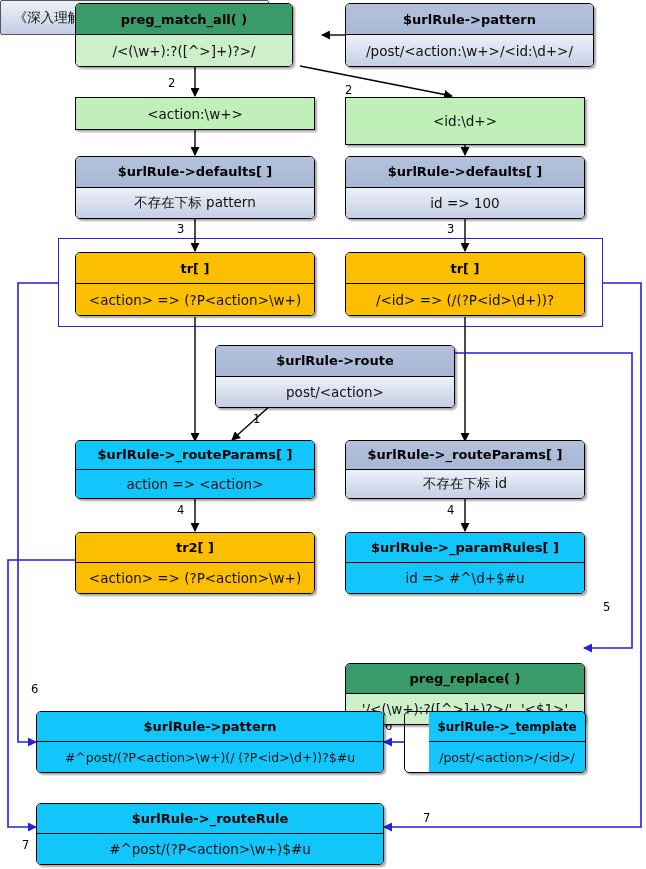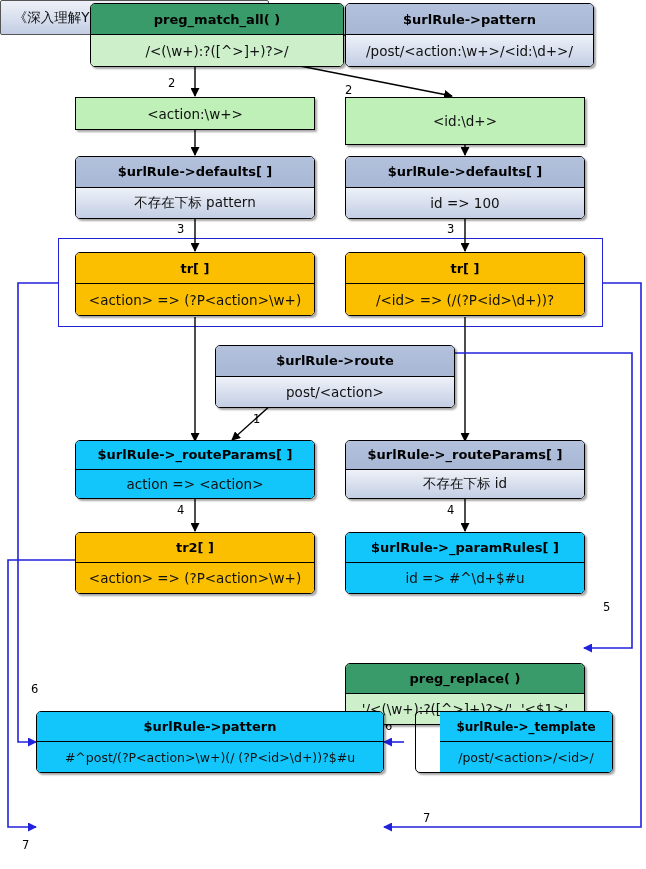--- a/index.html
+++ b/index.html
@@ -108,21 +108,21 @@
   <div class="lbl" style="left:447px;top:222px;">3</div>
   <div class="lbl" style="left:253px;top:412px;">1</div>
   <div class="lbl" style="left:177px;top:503px;">4</div>
   <div class="lbl" style="left:447px;top:503px;">4</div>
   <div class="lbl" style="left:603px;top:600px;">5</div>
   <div class="lbl" style="left:31px;top:682px;">6</div>
   <div class="lbl" style="left:385px;top:719px;">6</div>
   <div class="lbl" style="left:22px;top:838px;">7</div>
   <div class="lbl" style="left:423px;top:811px;">7</div>
 
-  <div class="node green" style="left:90px;top:3px;width:254px;height:64px;">
+  <div class="node green" style="left:75px;top:3px;width:218px;height:64px;">
     <div class="hd">preg_match_all( )</div>
     <div class="bd">/&lt;(\w+):?([^&gt;]+)?&gt;/</div>
   </div>
 
   <div class="node blue" style="left:345px;top:3px;width:249px;height:64px;">
     <div class="hd">$urlRule-&gt;pattern</div>
     <div class="bd">/post/&lt;action:\w+&gt;/&lt;id:\d+&gt;/</div>
   </div>
 
   <div class="node single lgreen" style="left:75px;top:97px;width:240px;height:33px;">
@@ -183,19 +183,23 @@
     <div class="bd">'/&lt;(\w+):?([^&gt;]+)?&gt;/', '&lt;$1&gt;'</div>
   </div>
 
   <div class="plain" style="left:46px;top:628px;width:267px;height:33px;">《深入理解Yii2.0》www.digpage.com</div>
 
   <div class="node cyan" style="left:36px;top:711px;width:348px;height:62px;">
     <div class="hd">$urlRule-&gt;pattern</div>
     <div class="bd" style="font-size:12.5px;">#^post/(?P&lt;action&gt;\w+)(/ (?P&lt;id&gt;\d+))?$#u</div>
   </div>
 
-  <div class="node cyan" style="left:415px;top:711px;width:198px;height:62px;padding-left:24px;">
+  <div class="node cyan" style="left:404px;top:711px;width:182px;height:62px;padding-left:24px;">
     <div class="hd" style="font-size:12px;">$urlRule-&gt;_template</div>
     <div class="bd" style="font-size:12.5px;">/post/&lt;action&gt;/&lt;id&gt;/</div>
   </div>
 
+  <div class="node cyan" style="left:36px;top:803px;width:348px;height:62px;">
+    <div class="hd">$urlRule-&gt;_routeRule</div>
+    <div class="bd">#^post/(?P&lt;action&gt;\w+)$#u</div>
+  </div>
 
 </div>
 
 </body></html>

